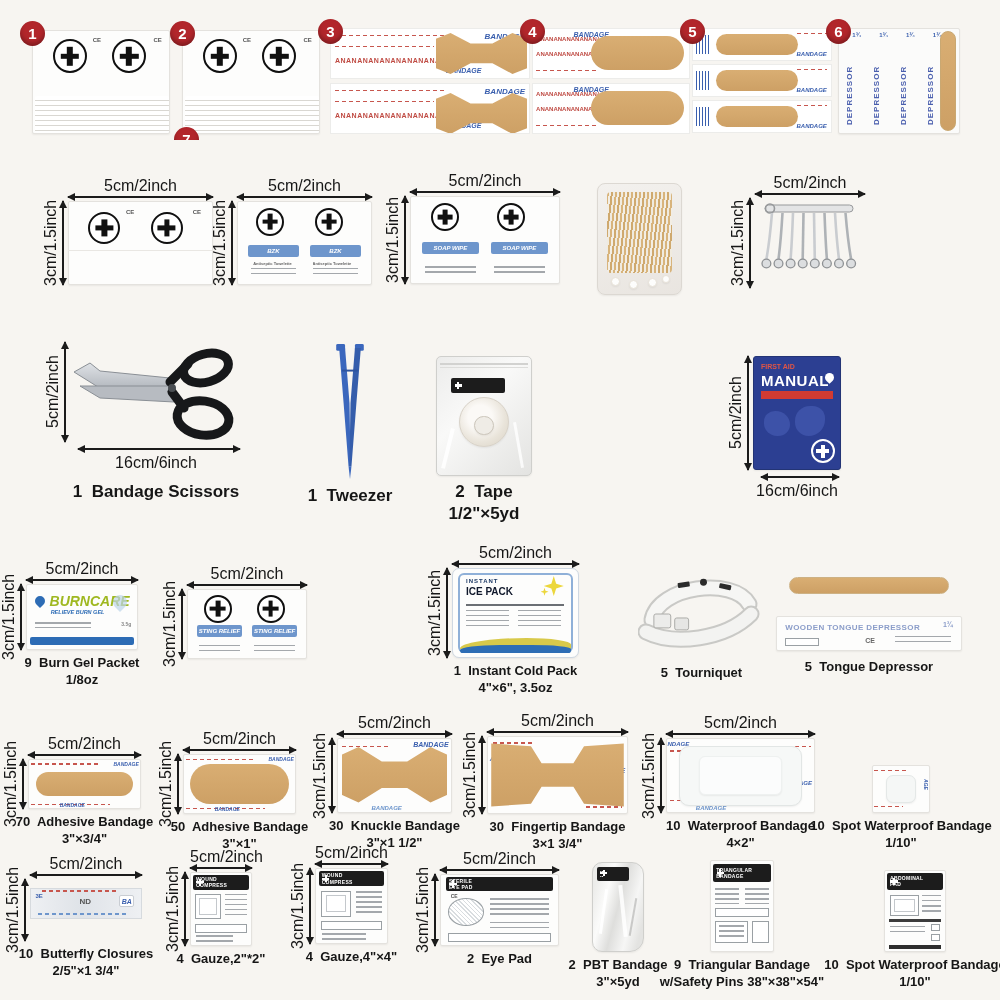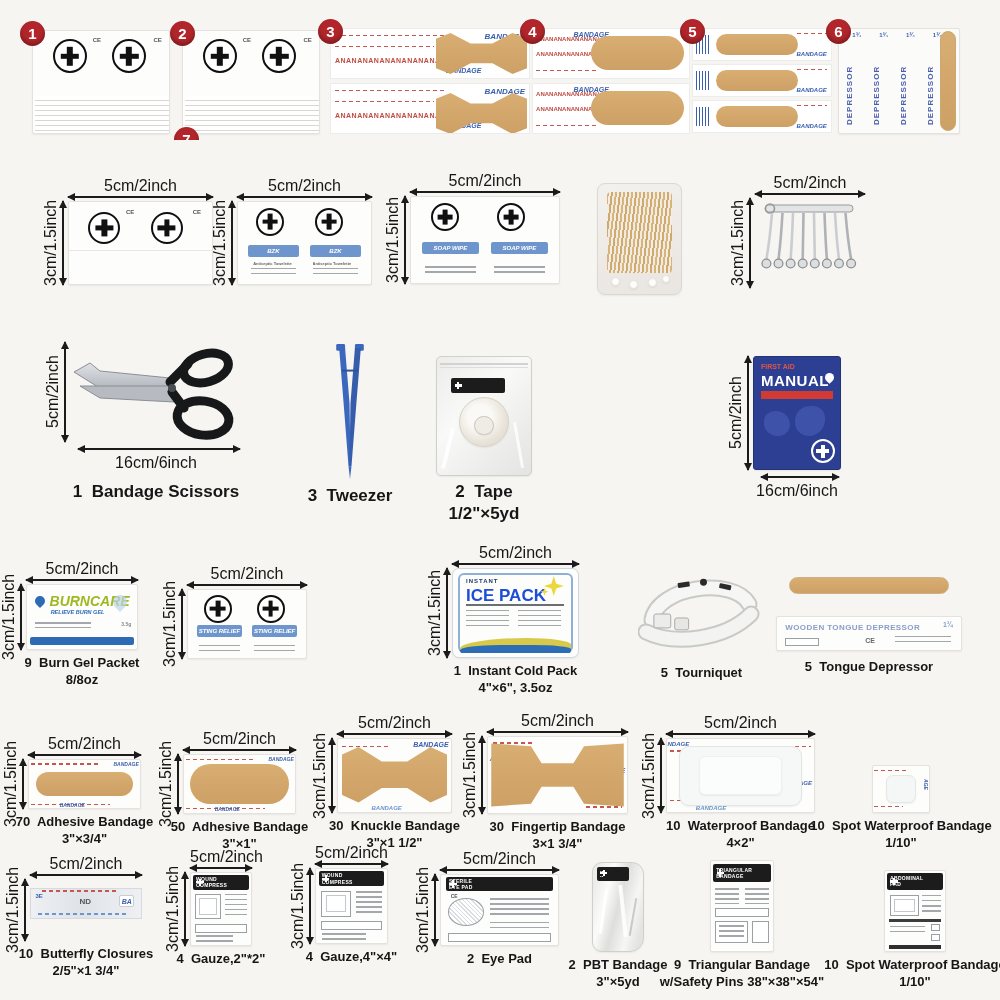--- a/index.html
+++ b/index.html
@@ -292,21 +292,21 @@
         <svg viewBox="0 0 46 140" style="inset:0;width:100%;height:100%">
 <rect x="9" y="2" width="9" height="7" rx="1.5" fill="#3b67bd"></rect>
           <rect x="28" y="2" width="9" height="7" rx="1.5" fill="#3b67bd"></rect>
 <path d="M12 6 L18 6 L22.5 62 L23.6 126 L21.5 126 L16.5 62 Z" fill="#3b67bd"></path>
 <path d="M34 6 L28 6 L23.5 62 L22.4 126 L24.5 126 L29.5 62 Z" fill="#355dab"></path>
 <path d="M21.5 126 L23 139 L24.5 126 Z" fill="#3b67bd"></path>
 <rect x="15" y="28" width="16" height="2" fill="#2e54a0"></rect>
         </svg>
       </div>
       <div class="cap big" style="left: 24px; top: 143px; transform: translateX(-50%);">
-        <div class="capl">3  Tweezer</div>
+        <div class="capl">1  Tweezer</div>
       </div>
     </div>
     <div class="item" style="left: 436px; top: 356px;">
       <div class="graphic" style="left: 0px; top: 0px; width: 96px; height: 120px;">
         <div class="w" style="inset:0;border-radius:5px;background:linear-gradient(135deg,#ececeb,#f9f9f8 40%,#e3e3e1);border-color:#cfcfcc"></div>
         <div class="tls" style="left:4%;right:4%;top:7px;height:2px;background:#d2d2d0"></div>
         <div class="tls" style="left:4%;right:4%;top:11px;height:1px;background:#dddddb"></div>
         <div class="blkhdr" style="left:16%;top:18%;width:56%;height:13%">
           <span class="hdrcross">
             <div class="cross" style="width:8px;height:8px;--c:#fff"></div>
@@ -351,21 +351,21 @@
         <div class="drop" style="left:8%;top:18%;width:10px;height:10px;background:#2d6cb5"></div>
         <div class="bluetxt" style="left:21%;top:14%;font-size:14px;font-style:italic;color:#9fb821">BURNCARE</div>
         <div class="bluetxt" style="left:22%;top:38%;font-size:5.5px;font-style:italic;color:#2d6cb5">RELIEVE BURN GEL</div>
         <div class="drop" style="right:10%;top:16%;width:14px;height:14px;background:#bcd4ea;opacity:.7"></div>
         <div class="bluetxt" style="right:6%;top:56%;font-size:5px;color:#888">3.5g</div>
         <div class="bluebar" style="left:4%;right:4%;bottom:8%;height:8px;background:#2d6cb5;font-size:4px"></div>
         <div class="tls" style="left:8%;top:58%;width:50%;height:6px"></div>
       </div>
       <div class="cap" style="left: 82px; top: 95px; transform: translateX(-50%);">
         <div class="capl">9  Burn Gel Packet</div>
-        <div class="capl">8/8oz</div>
+        <div class="capl">1/8oz</div>
       </div>
     </div>
     <div class="item" style="left: 161px; top: 565px;">
       <div class="dimtext" style="left: 26px; top: 0px; width: 120px;">5cm/2inch</div>
       <div class="harrow" style="left: 26px; top: 19px; width: 120px;"></div>
       <div class="vtext" style="left: 0px; top: 24px; height: 70px;">3cm/1.5inch</div>
       <div class="varrow" style="left: 20px; top: 24px; height: 70px;"></div>
       <div class="graphic" style="left: 26px; top: 24px; width: 120px; height: 70px;">
         <div class="w" style="inset:0"></div>
         <div class="clg" style="left:14%;top:8%;width:28px;height:28px">
@@ -382,21 +382,21 @@
     </div>
     <div class="item" style="left: 426px; top: 544px;">
       <div class="dimtext" style="left: 26px; top: 0px; width: 127px;">5cm/2inch</div>
       <div class="harrow" style="left: 26px; top: 19px; width: 127px;"></div>
       <div class="vtext" style="left: 0px; top: 24px; height: 90px;">3cm/1.5inch</div>
       <div class="varrow" style="left: 20px; top: 24px; height: 90px;"></div>
       <div class="graphic" style="left: 26px; top: 24px; width: 127px; height: 90px;">
         <div class="w" style="inset:0;border-radius:7px;border-color:#cfd8e2"></div>
         <div class="w" style="inset:5% 5% 6% 5%;border:2px solid #8fb0d8;border-radius:6px;box-shadow:none"></div>
         <div class="bluetxt" style="left:11%;top:11%;font-size:6px;color:#1d3a66;letter-spacing:1px">INSTANT</div>
-        <div class="bluetxt" style="left:11%;top:20%;font-size:17px;color:#1d4ed8">ICE PACK</div>
+        <div class="bluetxt" style="left:11%;top:20%;font-size:10px;color:#0f172a">ICE PACK</div>
         <div class="star4" style="right:12%;top:9%;width:20px;height:20px"></div>
         <div class="star4" style="right:24%;top:22%;width:8px;height:8px"></div>
         <div class="tls" style="left:11%;right:12%;top:40%;height:1.5px;background:#6b6f74"></div>
         <div class="tls" style="left:11%;top:47%;width:34%;height:22%"></div>
         <div class="tls" style="left:52%;top:47%;width:34%;height:22%"></div>
         <div class="tls" style="left:6%;right:6%;bottom:10%;height:12%;background:#d8c94a;border-radius:60% 40% 0 0/100% 60% 0 0"></div>
         <div class="tls" style="left:6%;right:6%;bottom:6%;height:9%;background:#2d6db5;border-radius:50% 50% 4px 4px/90% 70% 4px 4px"></div>
       </div>
       <div class="cap" style="left: 89.5px; top: 119px; transform: translateX(-50%);">
         <div class="capl">1  Instant Cold Pack</div>

